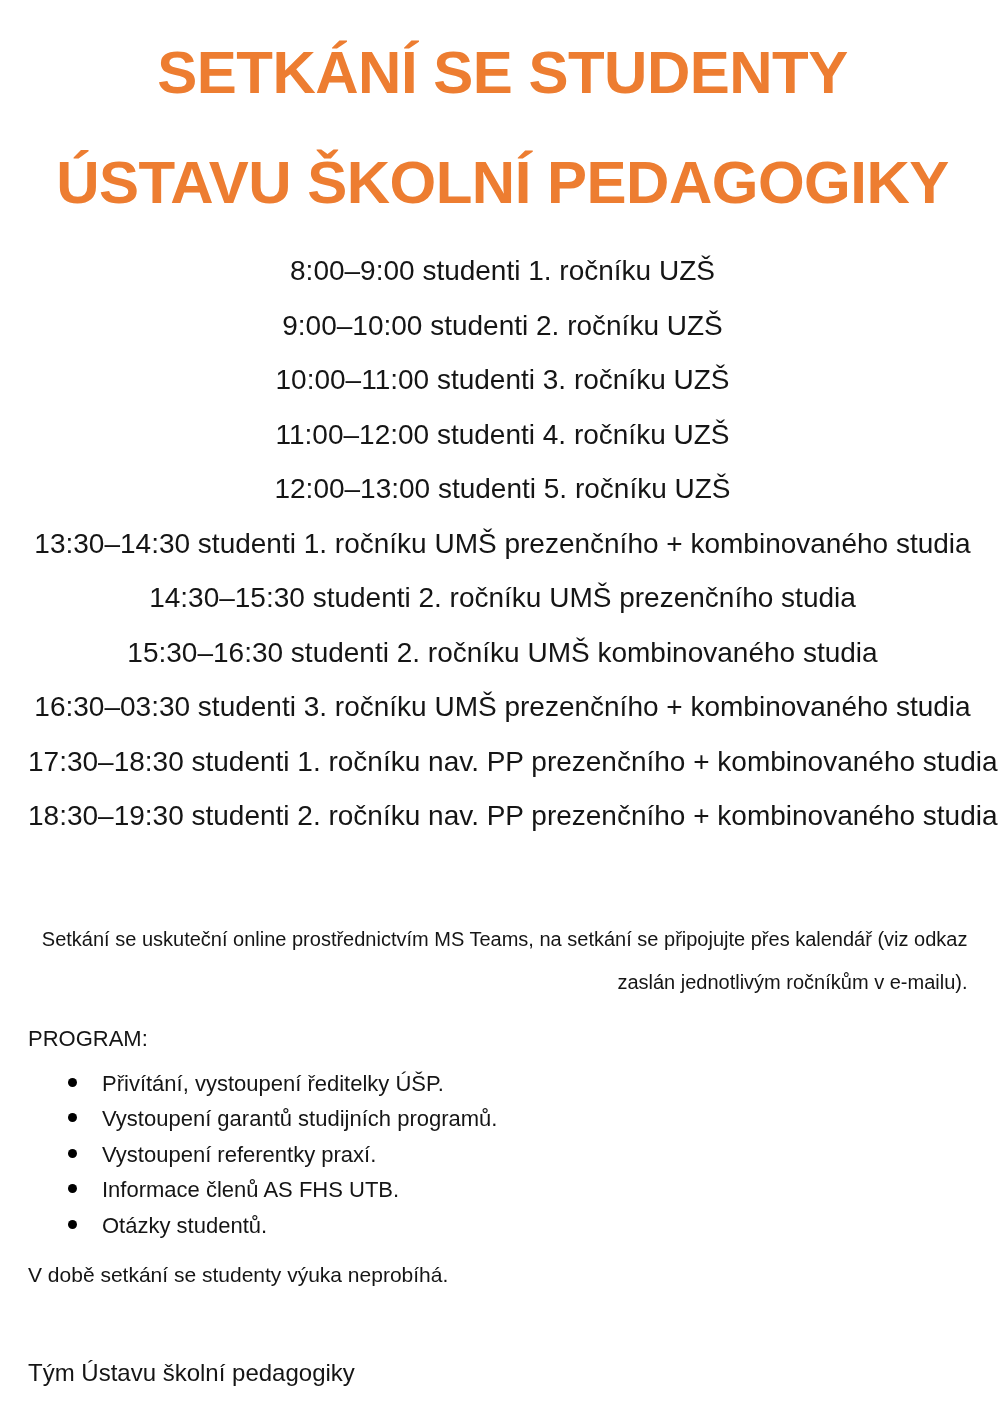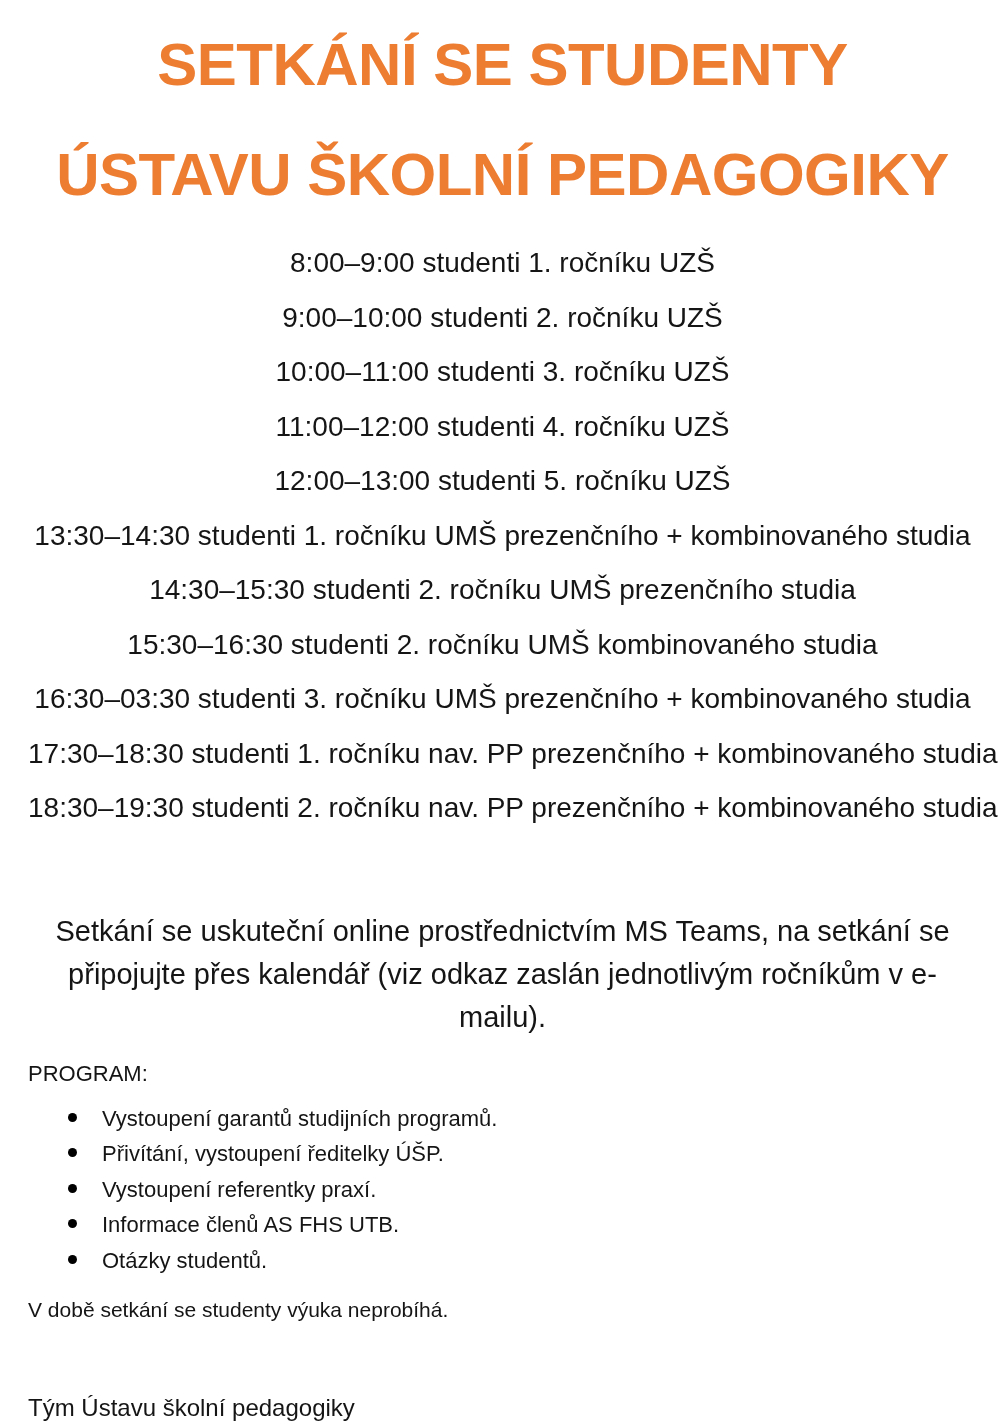--- a/index.html
+++ b/index.html
@@ -7,21 +7,21 @@
   html, body { margin: 0; padding: 0; background: #ffffff; }
   .page {
     position: relative;
     width: 1005px;
     height: 1423px;
     margin: 0 auto;
     background: #ffffff;
     font-family: "Liberation Sans", sans-serif;
     color: var(--ink);
     overflow: hidden;
-    padding: 4px 28px;
+    padding: 12px 28px;
   }
   .title {
     text-align: center;
     color: var(--accent);
     font-weight: bold;
     font-size: 60px;
     line-height: 110px;
     letter-spacing: -0.5px;
     margin-top: 6px;
     white-space: nowrap;
@@ -32,22 +32,22 @@
     font-size: 28px;
     color: var(--ink);
   }
   .schedule-item {
     line-height: 54.5px;
     white-space: nowrap;
   }
   .info-paragraph {
     margin: 74px auto 16px auto;
     max-width: 930px;
-    text-align: center;
-    font-size: 29px;
+    text-align: right;
+    font-size: 20px;
     line-height: 43px;
   }
   .program-heading {
     margin-top: 22px;
     font-size: 22px;
     line-height: 26px;
     text-align: left;
   }
   .program-list {
     margin-top: 14px;
@@ -107,25 +107,25 @@
     <div class="schedule-item">18:30–19:30 studenti 2. ročníku nav. PP prezenčního + kombinovaného studia</div>
   </div>
 
   <p class="info-paragraph">Setkání se uskuteční online prostřednictvím MS Teams, na setkání se připojujte přes kalendář (viz odkaz zaslán jednotlivým ročníkům v e-mailu).</p>
 
   <div class="program-heading">PROGRAM:</div>
 
   <ul class="program-list">
     <li class="program-item">
       <span class="bullet"></span>
-      <span>Vystoupení garantů studijních programů.</span>
+      <span>Přivítání, vystoupení ředitelky ÚŠP.</span>
     </li>
     <li class="program-item">
       <span class="bullet"></span>
-      <span>Přivítání, vystoupení ředitelky ÚŠP.</span>
+      <span>Vystoupení garantů studijních programů.</span>
     </li>
     <li class="program-item">
       <span class="bullet"></span>
       <span>Vystoupení referentky praxí.</span>
     </li>
     <li class="program-item">
       <span class="bullet"></span>
       <span>Informace členů AS FHS UTB.</span>
     </li>
     <li class="program-item">

